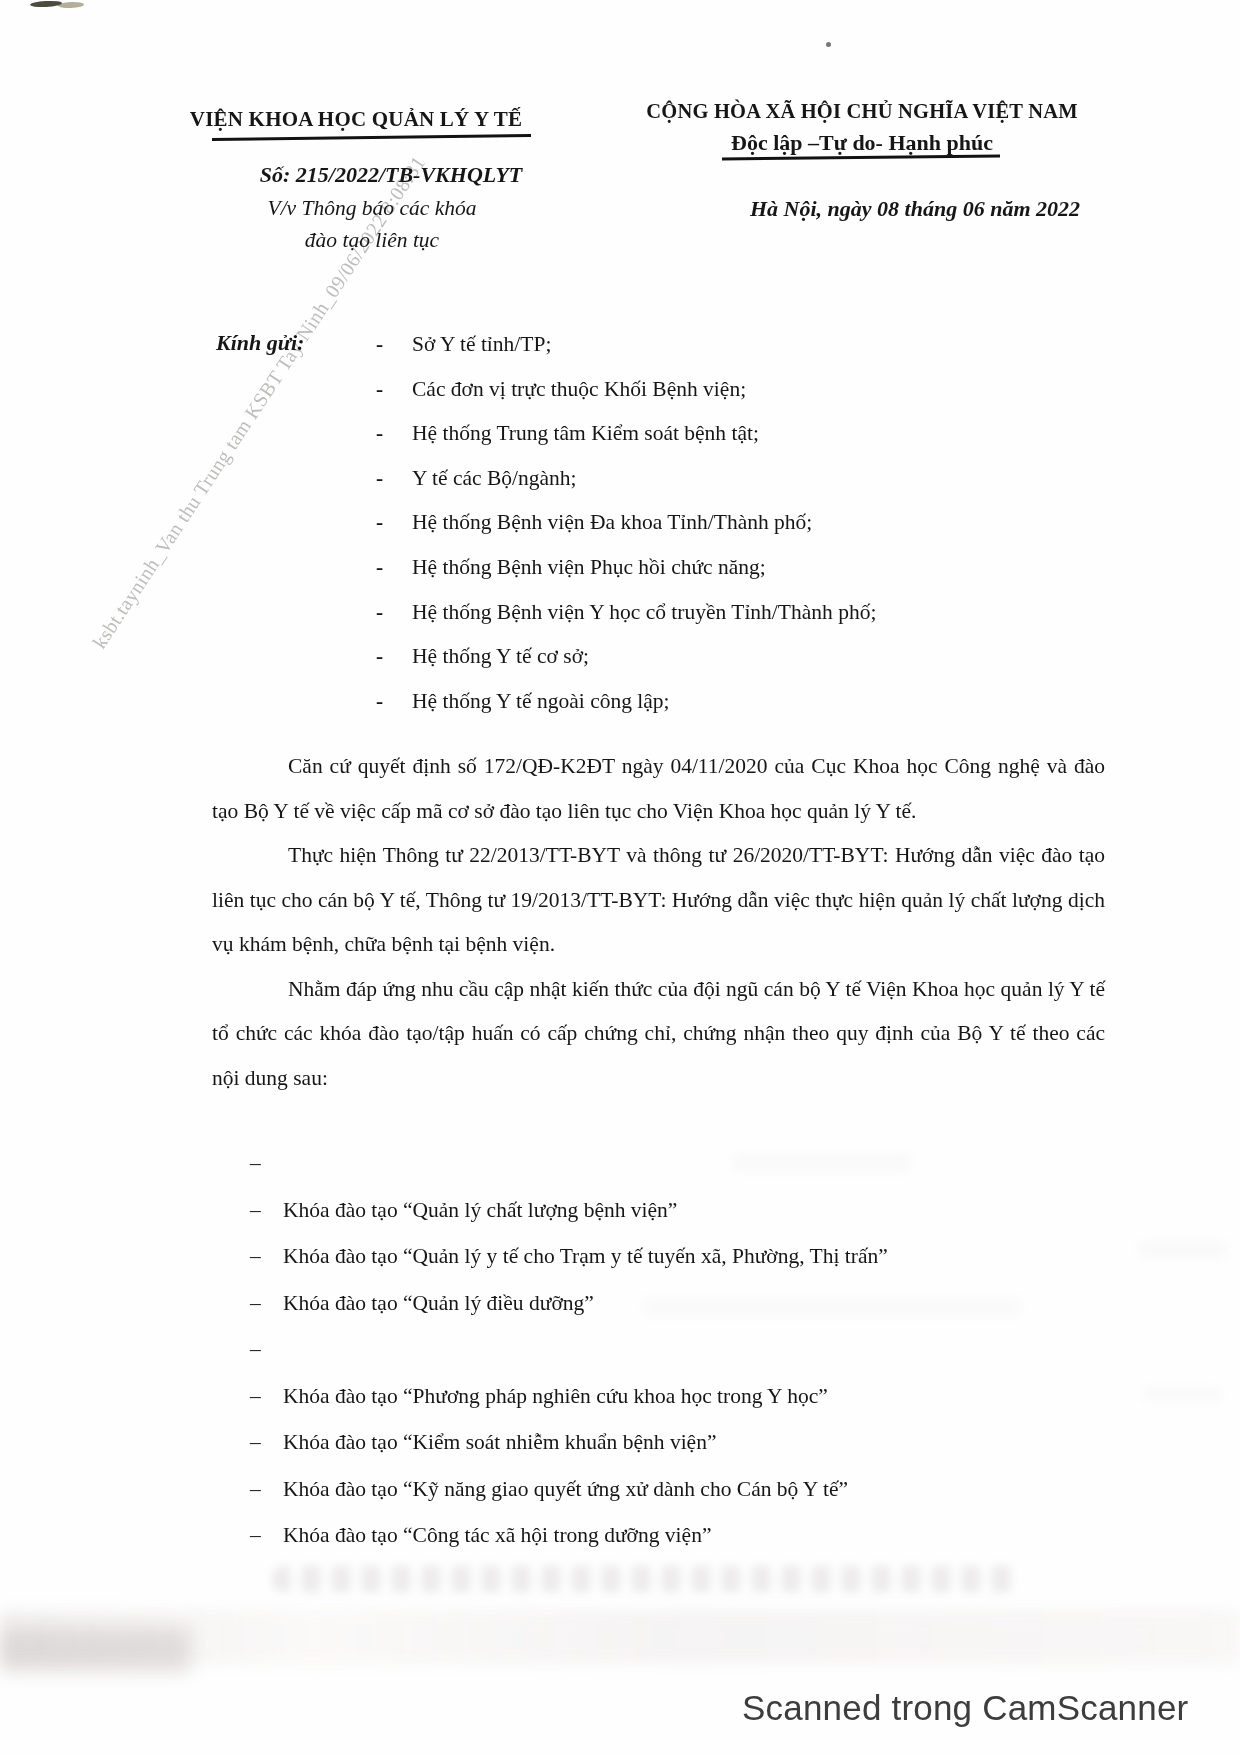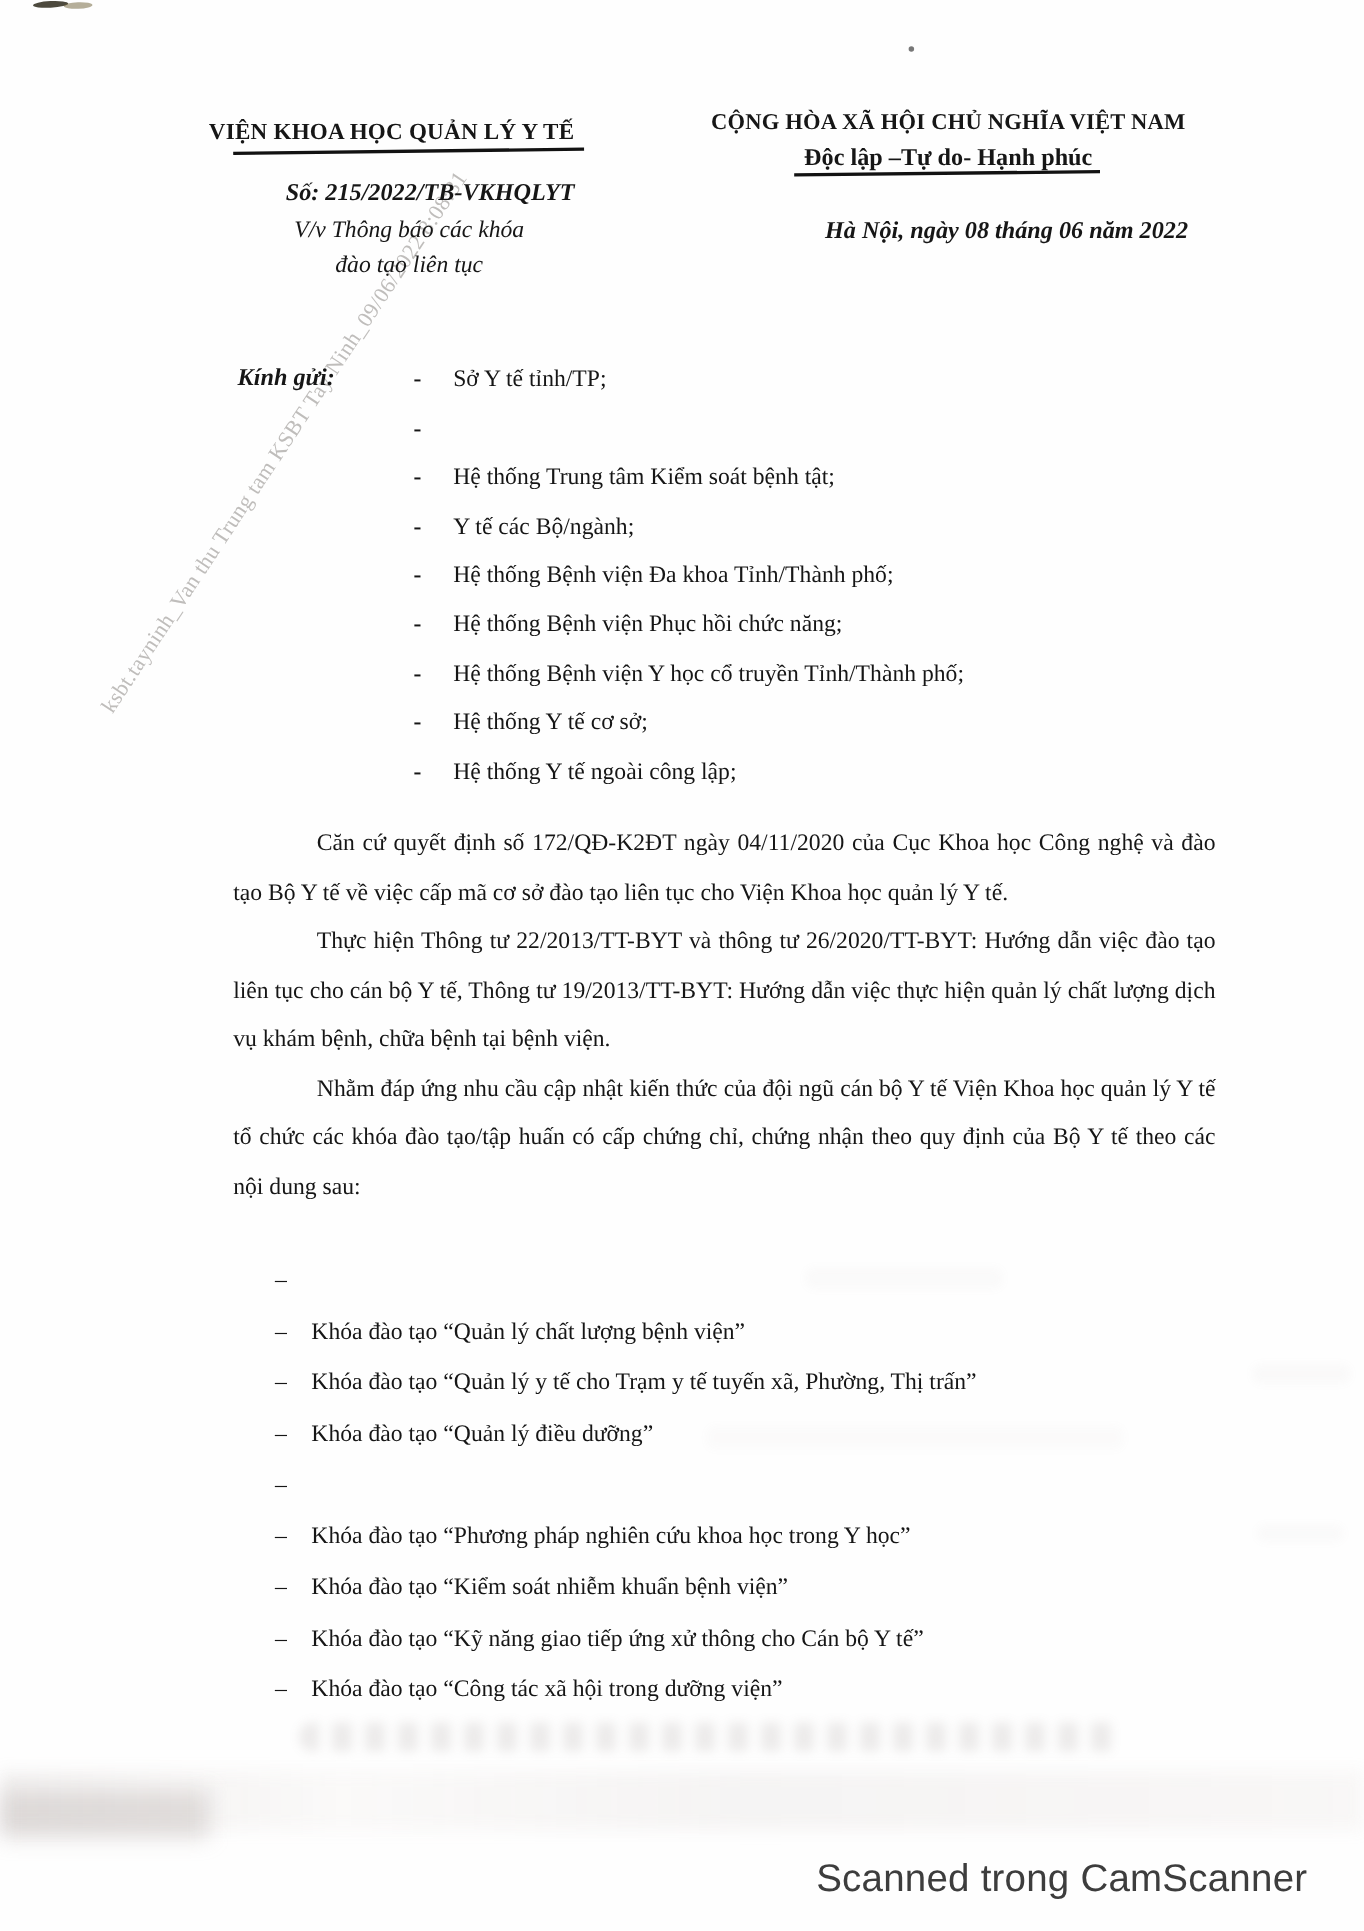--- a/index.html
+++ b/index.html
@@ -110,20 +110,21 @@
   <div class="salute">Kính gửi:</div>
   <div class="recipients">
 
       <div class="recipient-row">
         <span class="dash">-</span>
         <span>Sở Y tế tỉnh/TP;</span>
       </div>
 
       <div class="recipient-row">
         <span class="dash">-</span>
+        <span>Các đơn vị trực thuộc Khối Bệnh viện;</span>
       </div>
 
       <div class="recipient-row">
         <span class="dash">-</span>
         <span>Hệ thống Trung tâm Kiểm soát bệnh tật;</span>
       </div>
 
       <div class="recipient-row">
         <span class="dash">-</span>
         <span>Y tế các Bộ/ngành;</span>
@@ -191,21 +192,21 @@
         <span>Khóa đào tạo “Phương pháp nghiên cứu khoa học trong Y học”</span>
       </div>
 
       <div class="course-row">
         <span class="dash">–</span>
         <span>Khóa đào tạo “Kiểm soát nhiễm khuẩn bệnh viện”</span>
       </div>
 
       <div class="course-row">
         <span class="dash">–</span>
-        <span>Khóa đào tạo “Kỹ năng giao tiếp ứng xử thông cho Cán bộ Y tế”</span>
+        <span>Khóa đào tạo “Kỹ năng giao quyết ứng xử dành cho Cán bộ Y tế”</span>
       </div>
 
       <div class="course-row">
         <span class="dash">–</span>
         <span>Khóa đào tạo “Công tác xã hội trong dưỡng viện”</span>
       </div>
     </div>
 
   <div class="smudge s1"></div>
   <div class="smudge s2"></div>

